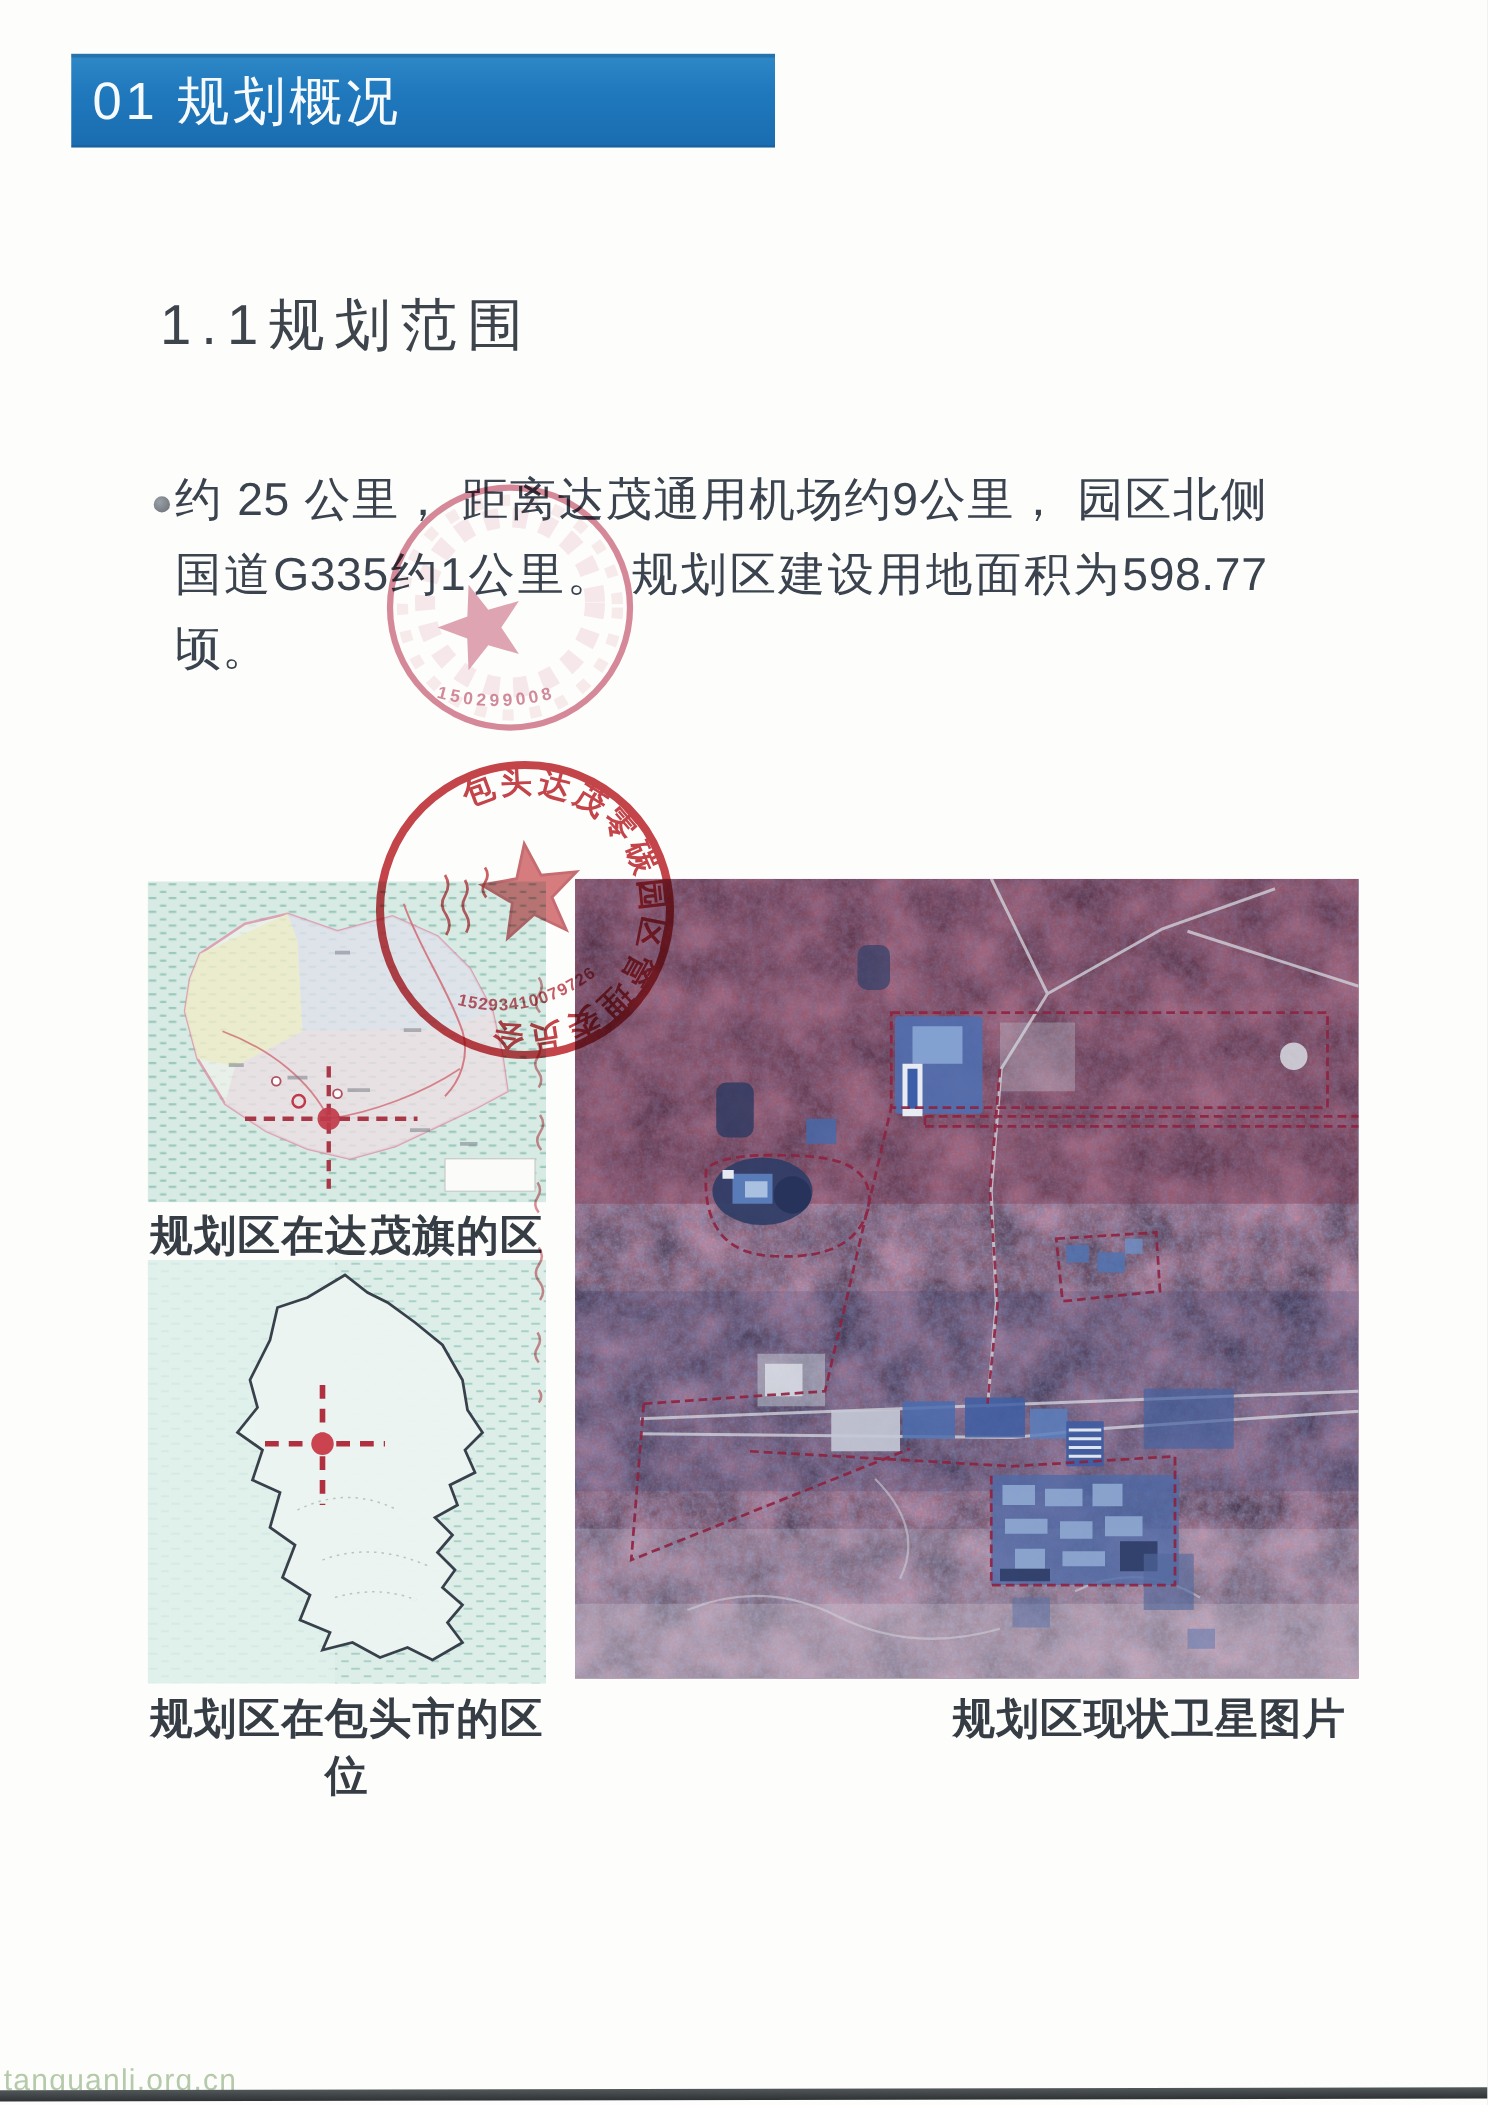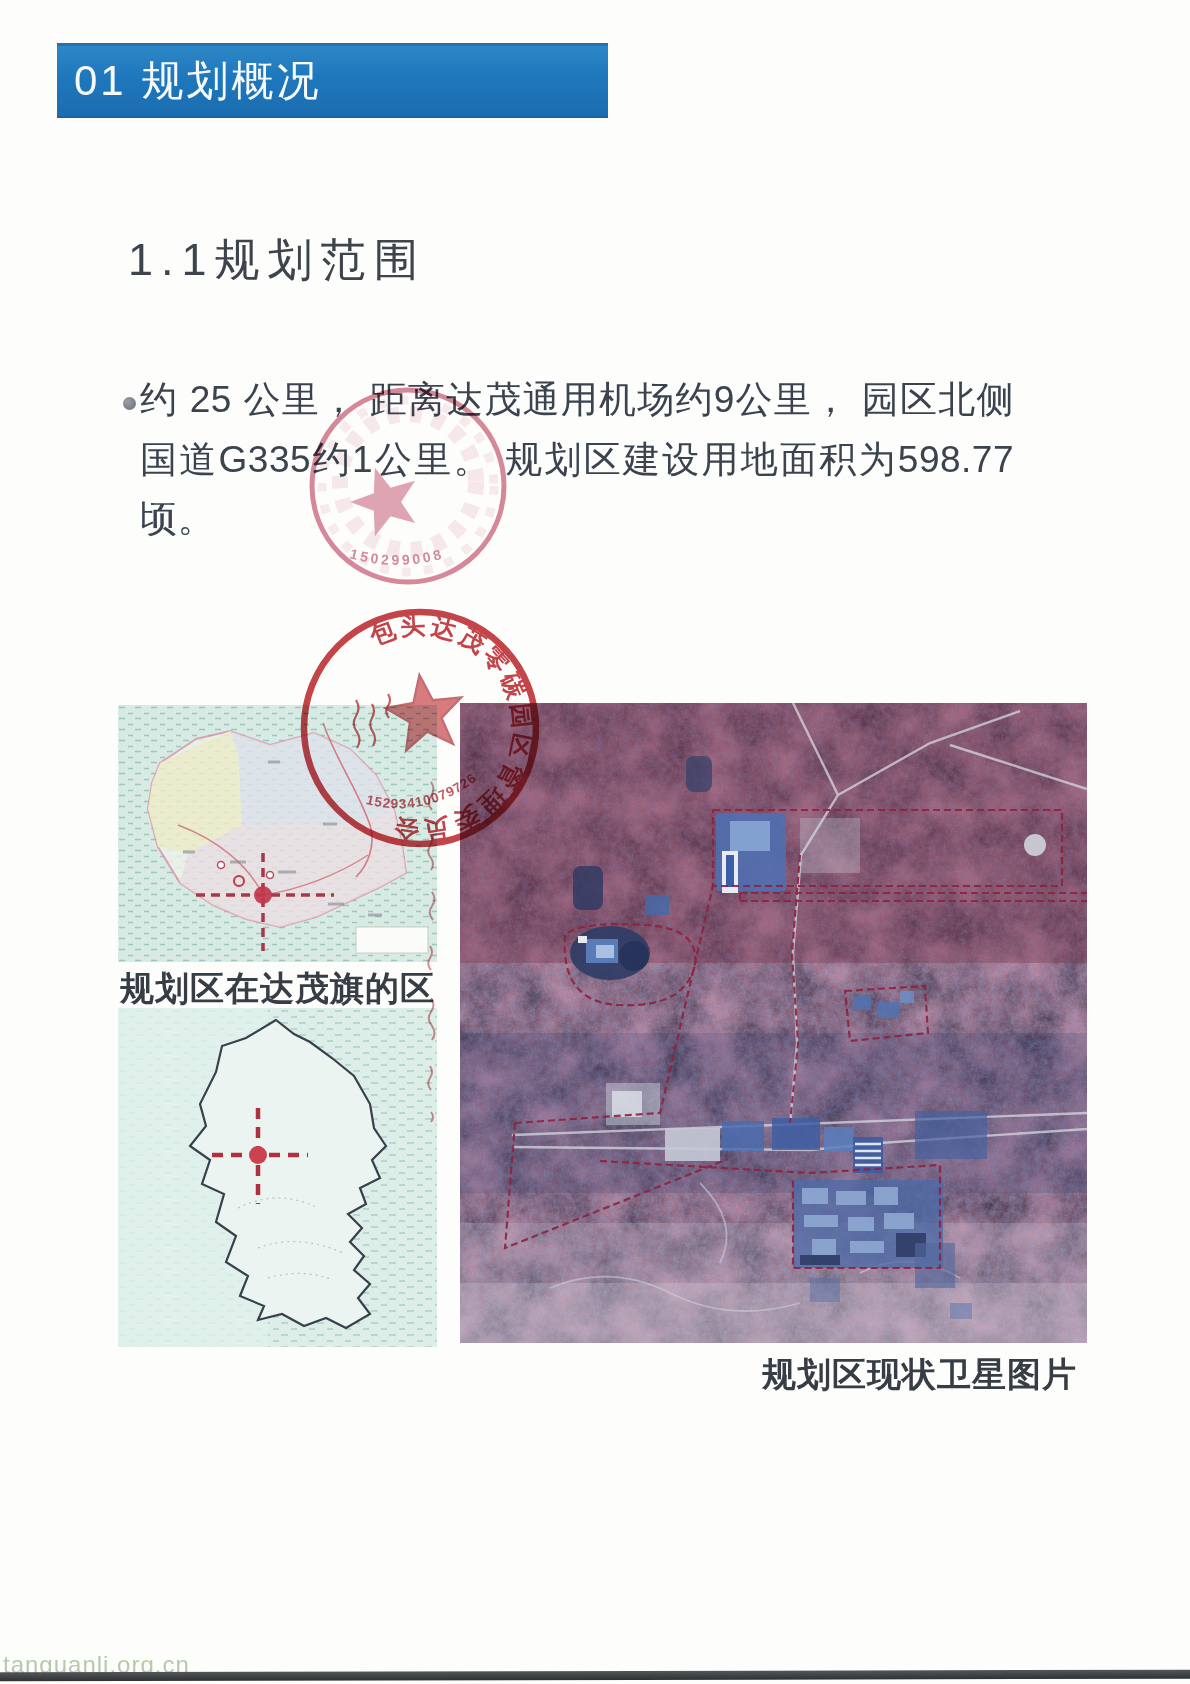--- a/index.html
+++ b/index.html
@@ -6,20 +6,21 @@
   .page{
     position:relative;width:1190px;height:1684px;margin:0 auto;
     background:#fdfdfc;overflow:hidden;
     font-family:"Liberation Sans","DejaVu Sans",sans-serif;
   }
   
   .banner{
     position:absolute;left:57px;top:43px;width:551px;height:75px;
     background:linear-gradient(180deg,#2f88c6 0%,#2079bd 40%,#1a6cb0 100%);
     box-shadow:inset 0 3px 0 rgba(18,62,102,.28), inset 0 -2px 0 rgba(18,62,102,.18);
+    padding-left:12px;
   }
   .banner-label{
     position:absolute;left:17px;top:0;line-height:75px;
     color:#f7fafc;font-size:42px;letter-spacing:3px;font-weight:500;
   }
   
   .heading{
     position:absolute;left:128px;top:230px;
     font-size:45px;letter-spacing:8px;color:#3e444c;font-weight:500;
   }
@@ -120,20 +121,21 @@
       <rect width="319" height="339" fill="#e1f0ec"></rect>
       <rect x="150" width="169" height="339" fill="url(#tdash2)" opacity=".9"></rect>
       <rect width="319" height="339" fill="url(#tdash2)" opacity=".18"></rect>
       <path d="M158,12 L128,30 L104,38 L98,64 L82,96 L88,118 L72,138 L92,152 L84,176 L106,186 L98,214 L118,228 L108,254 L130,268 L122,288 L146,298 L140,312 L164,306 L186,318 L208,310 L228,320 L252,306 L240,290 L252,276 L236,262 L246,248 L232,234 L244,220 L230,206 L248,196 L242,180 L262,170 L254,152 L268,138 L256,120 L252,96 L236,68 L214,50 L192,34 L176,26 Z" fill="#ecf5f1" stroke="#333b47" stroke-width="2.2" opacity=".97"></path>
       <path d="M120,200 Q160,180 200,200 M140,240 Q180,225 225,245 M150,270 Q185,260 215,272" fill="none" stroke="#b8c4c0" stroke-width="1.2" stroke-dasharray="2 4"></path>
       <path d="M140,100 V196" stroke="#b03040" stroke-width="4.5" stroke-dasharray="11 8"></path>
       <path d="M94,147 H190" stroke="#b03040" stroke-width="4.5" stroke-dasharray="11 8"></path>
       <circle cx="140" cy="147" r="9" fill="#cc4350"></circle>
     </svg>
   </div>
+  <div class="caption cap-baotou">规划区在包头市的区位</div>
 
   <div class="figure fig-sat">
     <svg width="627" height="640" viewBox="0 0 627 640">
       <defs>
         <filter id="satA" x="0" y="0" width="100%" height="100%">
           <feTurbulence type="fractalNoise" baseFrequency="0.025" numOctaves="5" seed="11"></feTurbulence>
           <feColorMatrix type="matrix" values="0 0 0 0 0.46  0 0 0 0 0.22  0 0 0 0 0.32  0 0 0 1.5 -0.2"></feColorMatrix>
         </filter>
         <filter id="satB" x="0" y="0" width="100%" height="100%">
           <feTurbulence type="fractalNoise" baseFrequency="0.16" numOctaves="3" seed="4"></feTurbulence>

